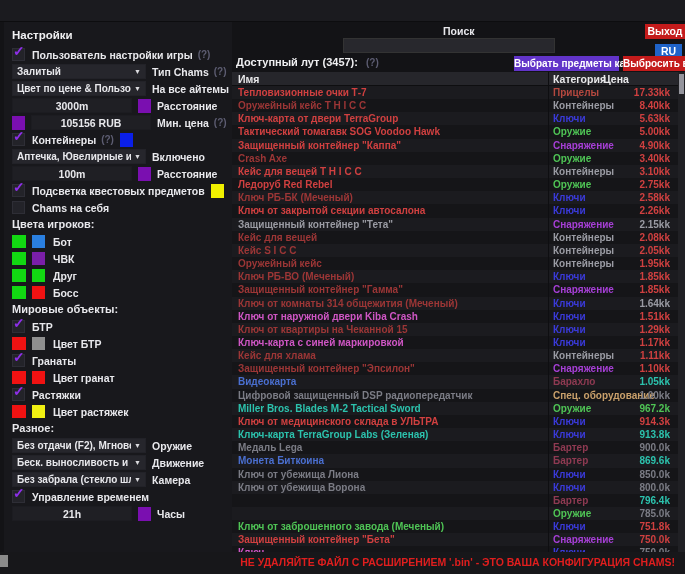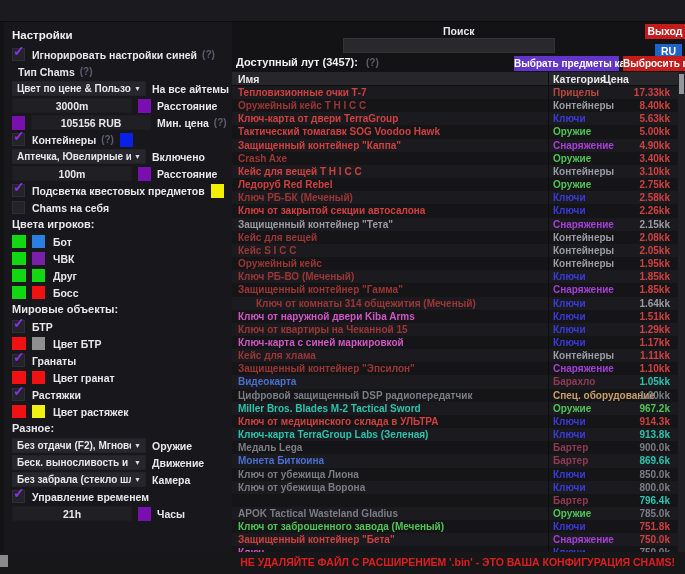--- a/index.html
+++ b/index.html
@@ -72,25 +72,29 @@
 <div id="stage">
   <div id="titlebar" class="abs"></div>
 
   <div id="panel" class="abs">
     <div class="ptitle">Настройки</div>
 
     <div class="srow">
       <span class="cb">
           <span class="tick">✓</span>
         </span>
-      <span class="cblbl">Игнорировать настройки синей</span>
+      <span class="cblbl">Пользователь настройки игры</span>
       <span class="help">(?)</span>
     </div>
 
     <div class="srow">
+      <div class="dd">
+        <span class="ddv">Залитый</span>
+        <span class="caret">▼</span>
+      </div>
       <span class="lbl">Тип Chams</span>
       <span class="help">(?)</span>
     </div>
 
     <div class="srow">
       <div class="dd">
         <span class="ddv">Цвет по цене &amp; Пользователь</span>
         <span class="caret">▼</span>
       </div>
       <span class="lbl">На все айтемы</span>
@@ -345,26 +349,26 @@
           <span class="c-name" style="color: rgb(156, 54, 54);">Ключ РБ-ВО (Меченый)</span>
           <span class="c-cat" style="color: rgb(58, 58, 217);">Ключи</span>
           <span class="c-price" style="color: rgb(208, 64, 64);">1.85kk</span>
         </div>
         <div class="trow">
           <span class="c-name" style="color: rgb(156, 54, 54);">Защищенный контейнер "Гамма"</span>
           <span class="c-cat" style="color: rgb(166, 63, 214);">Снаряжение</span>
           <span class="c-price" style="color: rgb(208, 64, 64);">1.85kk</span>
         </div>
         <div class="trow">
-          <span class="c-name" style="color: rgb(156, 54, 54); margin-left: 18px;">Ключ от комнаты 314 общежития (Меченый)</span>
+          <span class="c-name" style="color: rgb(156, 54, 54);">Ключ от комнаты 314 общежития (Меченый)</span>
           <span class="c-cat" style="color: rgb(58, 58, 217);">Ключи</span>
           <span class="c-price" style="color: rgb(154, 155, 163);">1.64kk</span>
         </div>
         <div class="trow">
-          <span class="c-name" style="color: rgb(207, 86, 196);">Ключ от наружной двери Kiba Arms</span>
+          <span class="c-name" style="color: rgb(207, 86, 196);">Ключ от наружной двери Kiba Crash</span>
           <span class="c-cat" style="color: rgb(58, 58, 217);">Ключи</span>
           <span class="c-price" style="color: rgb(208, 64, 64);">1.51kk</span>
         </div>
         <div class="trow">
           <span class="c-name" style="color: rgb(156, 54, 54);">Ключ от квартиры на Чеканной 15</span>
           <span class="c-cat" style="color: rgb(58, 58, 217);">Ключи</span>
           <span class="c-price" style="color: rgb(208, 64, 64);">1.29kk</span>
         </div>
         <div class="trow">
           <span class="c-name" style="color: rgb(207, 86, 196);">Ключ-карта с синей маркировкой</span>
@@ -425,21 +429,20 @@
           <span class="c-name" style="color: rgb(123, 124, 133);">Ключ от убежища Ворона</span>
           <span class="c-cat" style="color: rgb(58, 58, 217);">Ключи</span>
           <span class="c-price" style="color: rgb(123, 124, 133);">800.0k</span>
         </div>
         <div class="trow">
           <span class="c-name" style="color: rgb(44, 194, 173); margin-top: 27px;">Светодиодный трансиллюминатор кожи LEDX</span>
           <span class="c-cat" style="color: rgb(143, 58, 82);">Бартер</span>
           <span class="c-price" style="color: rgb(44, 194, 173);">796.4k</span>
         </div>
         <div class="trow">
-          <span class="c-name" style="color: rgb(123, 124, 133);">APOK Tactical Wasteland Gladius</span>
           <span class="c-cat" style="color: rgb(79, 196, 85);">Оружие</span>
           <span class="c-price" style="color: rgb(123, 124, 133);">785.0k</span>
         </div>
         <div class="trow">
           <span class="c-name" style="color: rgb(79, 196, 85);">Ключ от заброшенного завода (Меченый)</span>
           <span class="c-cat" style="color: rgb(58, 58, 217);">Ключи</span>
           <span class="c-price" style="color: rgb(208, 64, 64);">751.8k</span>
         </div>
         <div class="trow">
           <span class="c-name" style="color: rgb(208, 64, 64);">Защищенный контейнер "Бета"</span>

